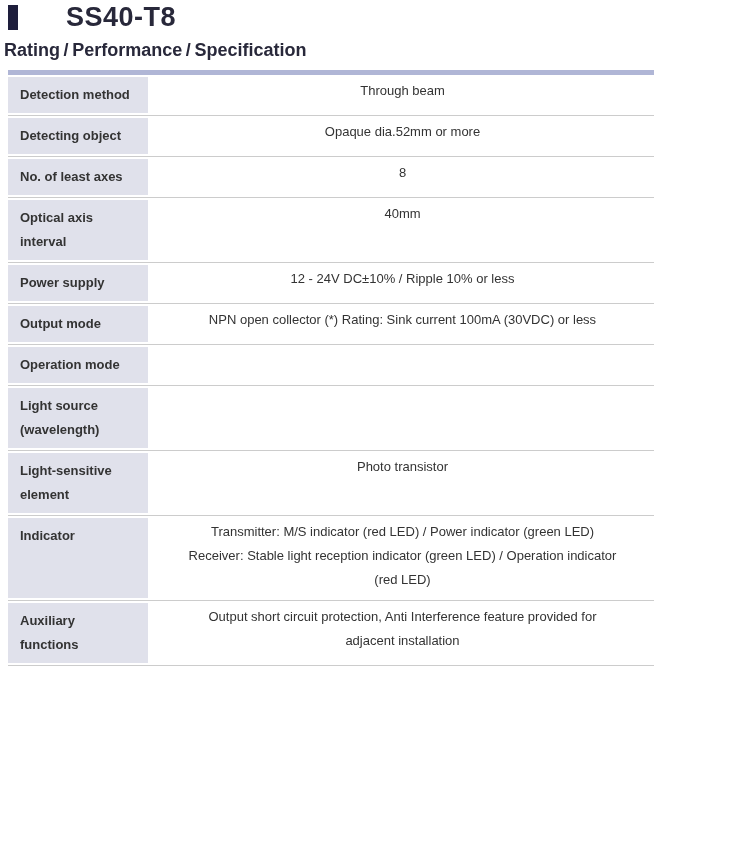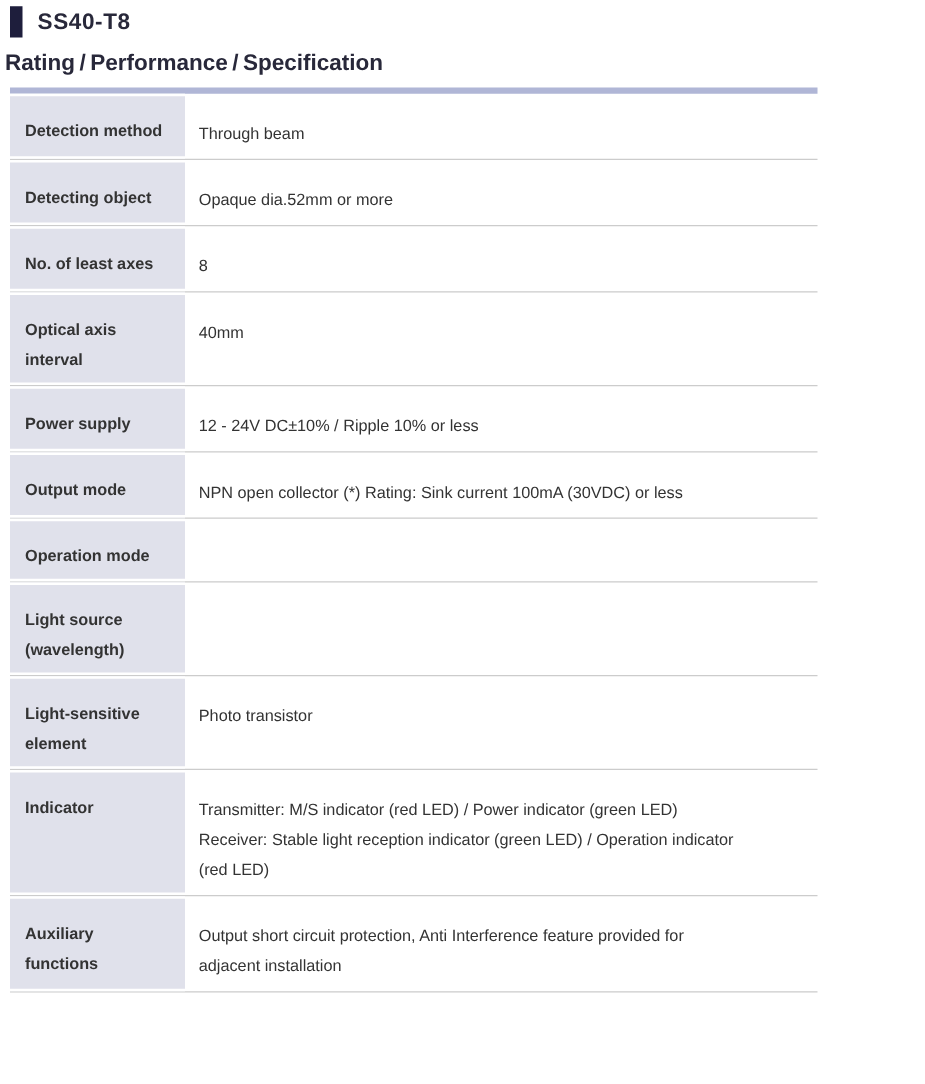--- a/index.html
+++ b/index.html
@@ -26,25 +26,26 @@
     align-items: center;
     margin: 5px 0 0 8px;
   }
   .accent-bar {
     width: 10px;
     height: 25px;
     background: var(--accent-bar);
     margin-right: 12px;
   }
   .product-title {
-    font-size: 18px;
+    font-size: 27px;
     font-weight: bold;
     color: var(--heading-text);
     letter-spacing: 0.5px;
     line-height: 25px;
+    margin-left: 36px;
   }
   .section-heading {
     margin: 9px 0 0 4px;
     font-size: 18px;
     font-weight: bold;
     color: var(--heading-text);
     line-height: 22px;
   }
   .spec-table {
     margin: 9px 0 0 8px;
@@ -53,34 +54,35 @@
   }
   .spec-row {
     display: flex;
     border-bottom: 1px solid var(--row-divider);
   }
   .spec-label {
     flex: 0 0 140px;
     background: var(--label-cell-bg);
     border-top: 2px solid #ffffff;
     border-bottom: 2px solid #ffffff;
-    padding: 16px 8px 6px 12px;
+    padding: 6px 8px 6px 12px;
     font-size: 13px;
     font-weight: bold;
     line-height: 24px;
     white-space: pre-line;
     color: var(--body-text);
   }
   .spec-value {
     flex: 1 1 auto;
-    padding: 20px 8px 8px 11px;
+    padding: 4px 8px 8px 11px;
     font-size: 13px;
     line-height: 24px;
     white-space: pre-line;
     color: var(--body-text);
+    text-align: center;
   }
 </style>
 </head>
 <body>
 
 <div class="page-header">
   <div class="accent-bar"></div>
   <div class="product-title">SS40-T8</div>
 </div>
 

